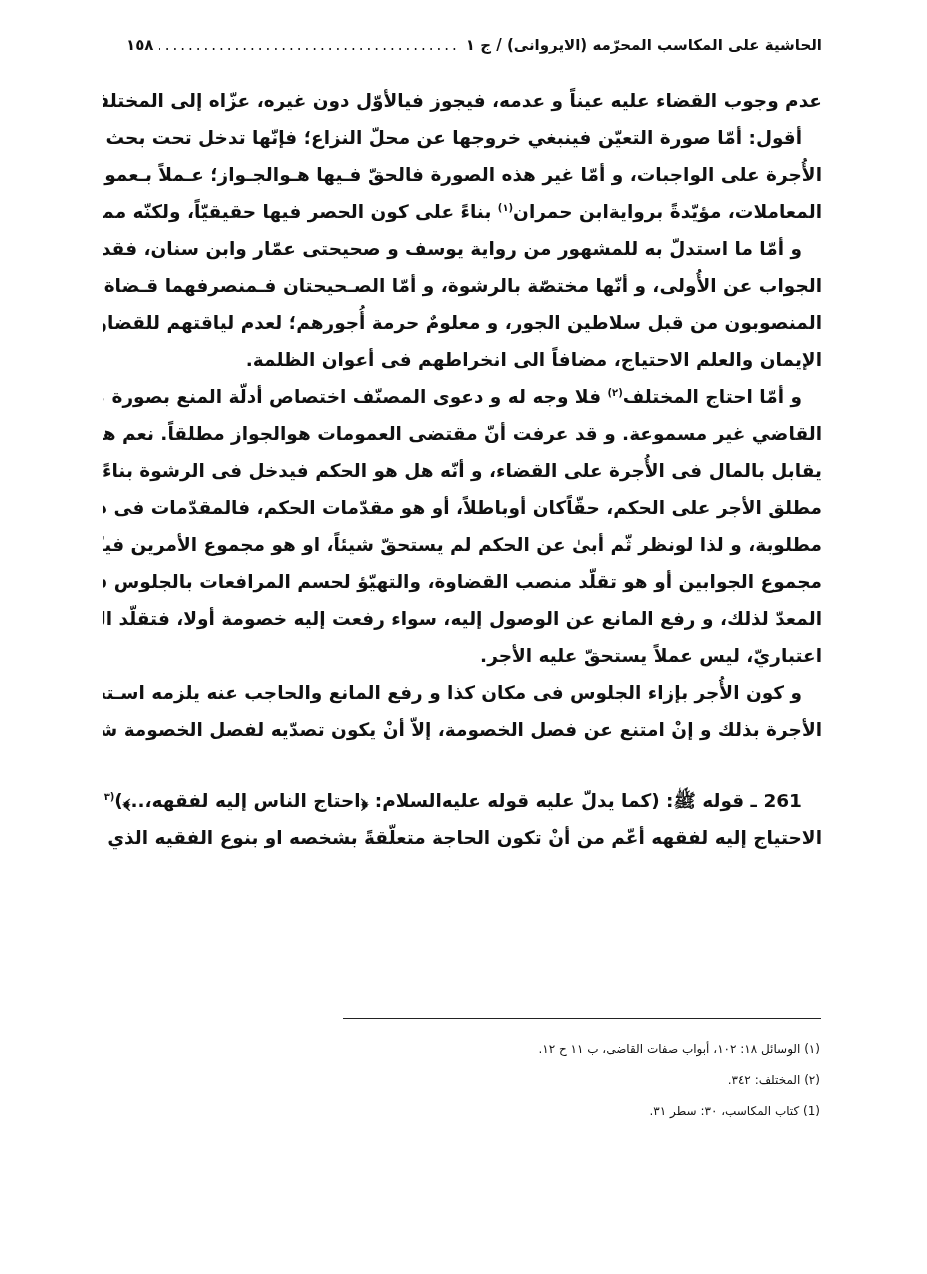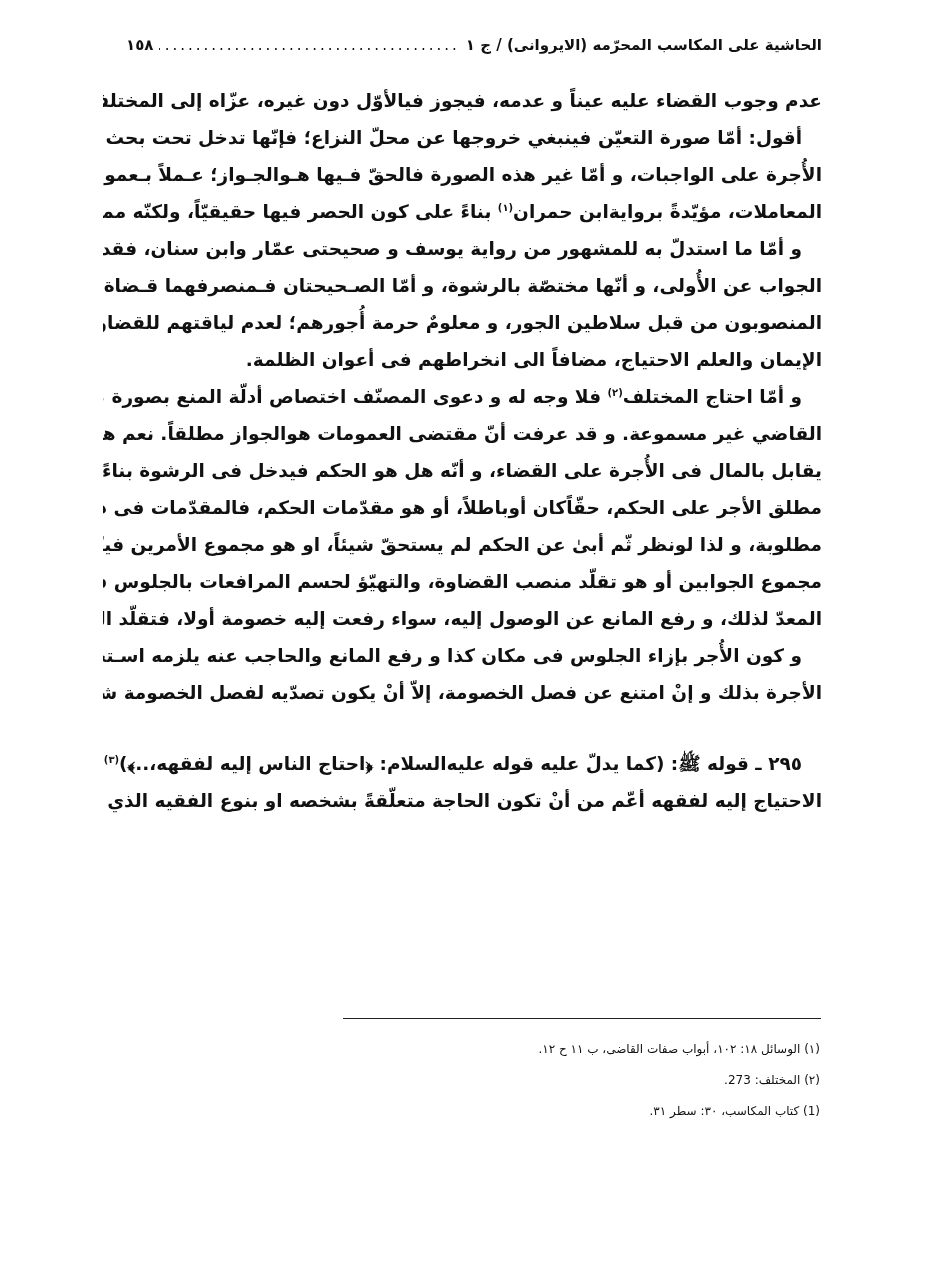--- a/index.html
+++ b/index.html
@@ -111,29 +111,30 @@
   <div class="line">المنصوبون من قبل سلاطين الجور، و معلومٌ حرمة أُجورهم؛ لعدم لياقتهم للقضاوة بـفقدان</div>
   <div class="line last">الإيمان والعلم الاحتياج، مضافاً الى انخراطهم فى أعوان الظلمة.</div>
 
   <div class="line indent"><span>و أمّا احتاج المختلف</span><sup class="fn-ref">(٢)</sup> <span>فلا وجه له و دعوى المصنّف اختصاص أدلّة المنع بصورة غناء</span></div>
   <div class="line">القاضي غير مسموعة. و قد عرفت أنّ مقتضى العمومات هوالجواز مطلقاً. نعم هنا اشتباه فيما</div>
   <div class="line">يقابل بالمال فى الأُجرة على القضاء، و أنّه هل هو الحكم فيدخل فى الرشوة بناءً على أنّها</div>
   <div class="line">مطلق الأجر على الحكم، حقّاًكان أوباطلاً، أو هو مقدّمات الحكم، فالمقدّمات فى ذاتها غير</div>
   <div class="line">مطلوبة، و لذا لونظر ثّم أبىٰ عن الحكم لم يستحقّ شيئاً، او هو مجموع الأمرين فيتّجه عليه</div>
   <div class="line">مجموع الجوابين أو هو تقلّد منصب القضاوة، والتهيّؤ لحسم المرافعات بالجلوس فى الموضع</div>
   <div class="line">المعدّ لذلك، و رفع المانع عن الوصول إليه، سواء رفعت إليه خصومة أولا، فتقلّد المنصب أمر</div>
+  <div class="line last">اعتباريّ، ليس عملاً يستحقّ عليه الأجر.</div>
 
   <div class="line indent">و كون الأُجر بإزاء الجلوس فى مكان كذا و رفع المانع والحاجب عنه يلزمه اسـتحقاق</div>
   <div class="line">الأجرة بذلك و إنْ امتنع عن فصل الخصومة، إلاّ أنْ يكون تصدّيه لفصل الخصومة شرطاً فى</div>
 
   <div class="spacer"></div>
 
-  <div class="line indent last"><span>٢٩٥ ـ قوله ﷺ: (كما يدلّ عليه قوله عليه‌السلام: ﴿احتاج الناس إليه لفقهه،..﴾)</span><sup class="fn-ref">(٣)</sup><span>.</span></div>
+  <div class="line indent last"><span>261 ـ قوله ﷺ: (كما يدلّ عليه قوله عليه‌السلام: ﴿احتاج الناس إليه لفقهه،..﴾)</span><sup class="fn-ref">(٣)</sup><span>.</span></div>
   <div class="line">الاحتياج إليه لفقهه أعّم من أنْ تكون الحاجة متعلّقةً بشخصه او بنوع الفقيه الذي مـن</div>
 </div>
 
 <div class="footnote-rule"></div>
 
 <div class="footnotes">
   <div class="footnote">(١) الوسائل ١٨: ١٠٢، أبواب صفات القاضى، ب ١١ ح ١٢.</div>
-  <div class="footnote">(٢) المختلف: 273.</div>
+  <div class="footnote">(٢) المختلف: ٣٤٢.</div>
   <div class="footnote">(1) كتاب المكاسب، ٣٠: سطر ٣١.</div>
 </div>
 
 </body></html>

